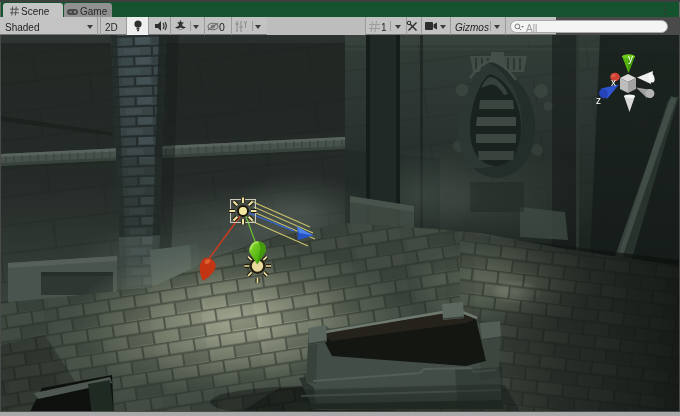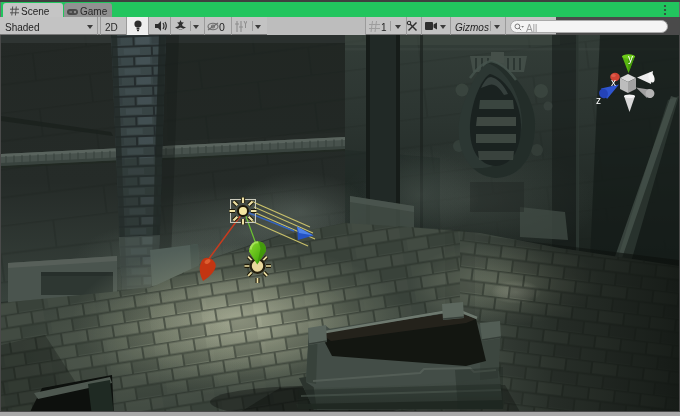--- a/index.html
+++ b/index.html
@@ -1,20 +1,20 @@
 <!DOCTYPE html>
 <html><head>
 <meta charset="utf-8">
 <style>
   * { margin:0; padding:0; box-sizing:border-box; }
   html,body { width:680px; height:416px; overflow:hidden;
     font-family:"Liberation Sans", sans-serif; }
   body { background:#4a4a4a; position:relative; }
   .topstrip { position:absolute; left:0; top:0; width:680px; height:2px; background:#3f3f3f; }
-  .tabbar { position:absolute; left:0; top:2px; width:680px; height:15px; background:#22c55e; border-left:1px solid #6a6a6a; border-right:1px solid #6a6a6a;}
+  .tabbar { position:absolute; left:0; top:2px; width:680px; height:15px; background:#14532d; border-left:1px solid #6a6a6a; border-right:1px solid #6a6a6a;}
   .tab-scene { position:absolute; left:2px; top:1px; width:60px; height:14px;
     background:#c5c5c5; border-radius:3px 3px 0 0; color:#1e1e1e; font-size:10px; }
   .tab-scene .lbl { position:absolute; left:18px; top:3px; }
   .tab-game { position:absolute; left:63px; top:1px; width:48px; height:14px;
     background:#919191; border-radius:3px 3px 0 0; color:#2a2a2a; font-size:10px;padding-left:26px; }
   .tab-game .lbl { position:absolute; left:16px; top:3px; }
   .kebab { position:absolute; right:7px; top:-1px; color:#3a3a3a; font-size:11px; letter-spacing:0; }
   .toolbar { position:absolute; left:0; top:17px; width:556px; height:18px; background:#c3c3c3;
     border-bottom:1px solid #777; font-size:10px; color:#1e1e1e; }
   .toolbar .sep { position:absolute; top:0; width:1px; height:18px; background:#9b9b9b; }

